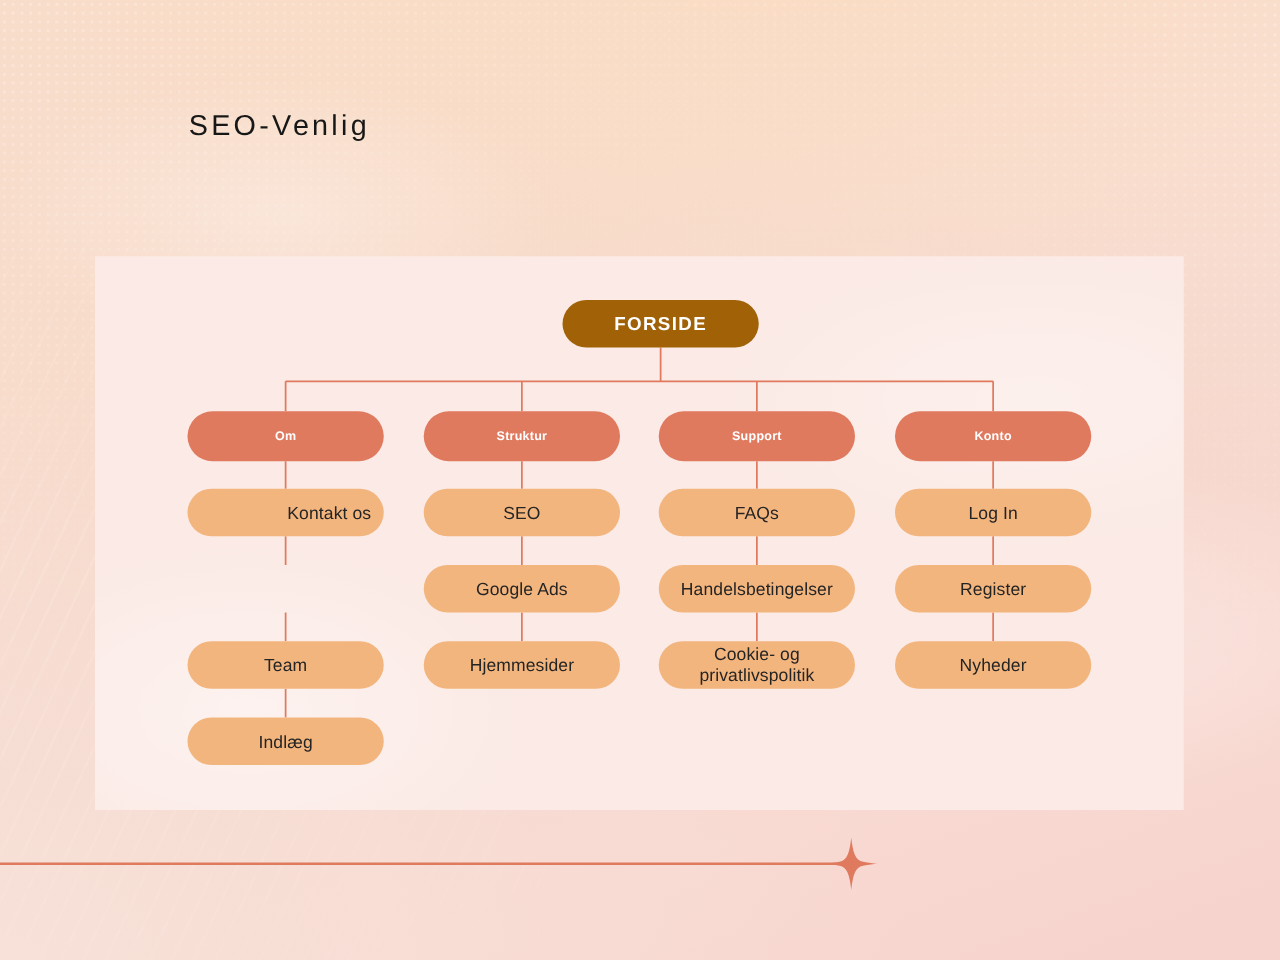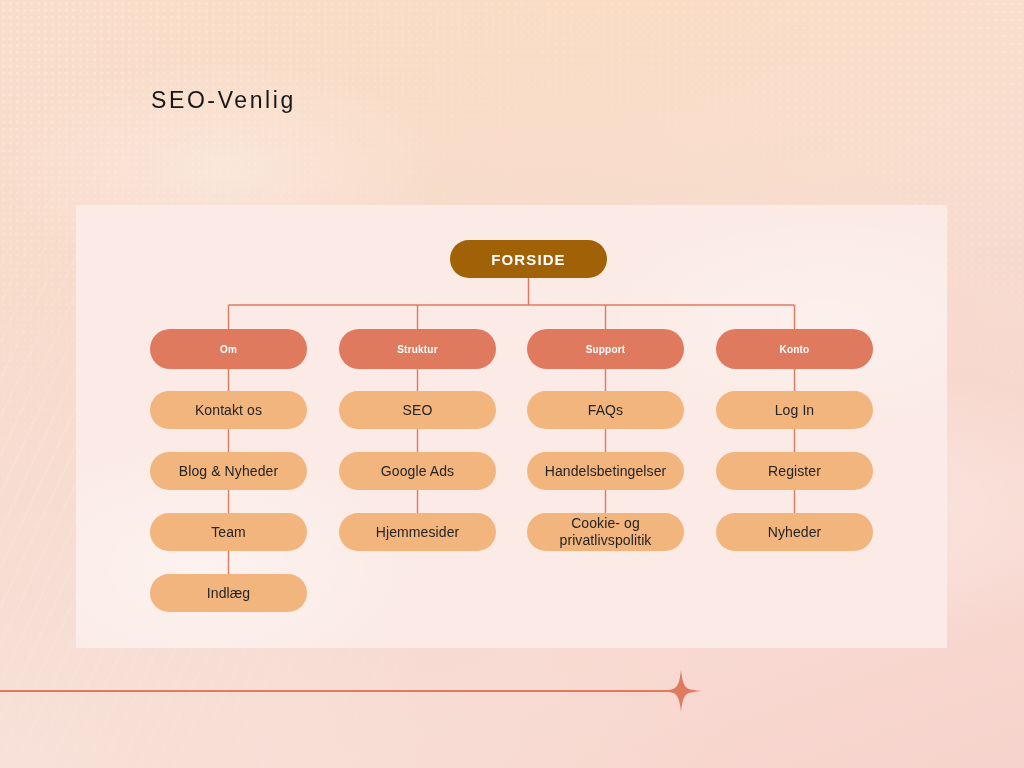--- a/index.html
+++ b/index.html
@@ -208,25 +208,22 @@
           <line x1="718.5" y1="224" x2="718.5" y2="247" stroke="#e07a5f" stroke-width="1.4"></line>
           <line x1="718.5" y1="285" x2="718.5" y2="308" stroke="#e07a5f" stroke-width="1.4"></line>
         </svg>
 
     <div class="node node-root" style="left: 374px; top: 35px; width: 157px; height: 38px;">
           <span>FORSIDE</span>
         </div>
         <div class="node node-l2" style="left: 74px; top: 124px; width: 157px; height: 40px;">
           <span>Om</span>
         </div>
-        <div class="node node-l3" style="left: 74px; top: 186px; width: 157px; height: 38px;">
+        <div class="node node-l3" style="left: 74px; top: 186px; width: 157px; height: 38px; justify-content: flex-end;">
           <span>Kontakt os</span>
-        </div>
-        <div class="node node-l3" style="left: 74px; top: 247px; width: 157px; height: 38px;">
-          <span>Blog &amp; Nyheder</span>
         </div>
         <div class="node node-l3" style="left: 74px; top: 308px; width: 157px; height: 38px;">
           <span>Team</span>
         </div>
         <div class="node node-l3" style="left: 74px; top: 369px; width: 157px; height: 38px;">
           <span>Indlæg</span>
         </div>
         <div class="node node-l2" style="left: 263px; top: 124px; width: 157px; height: 40px;">
           <span>Struktur</span>
         </div>

